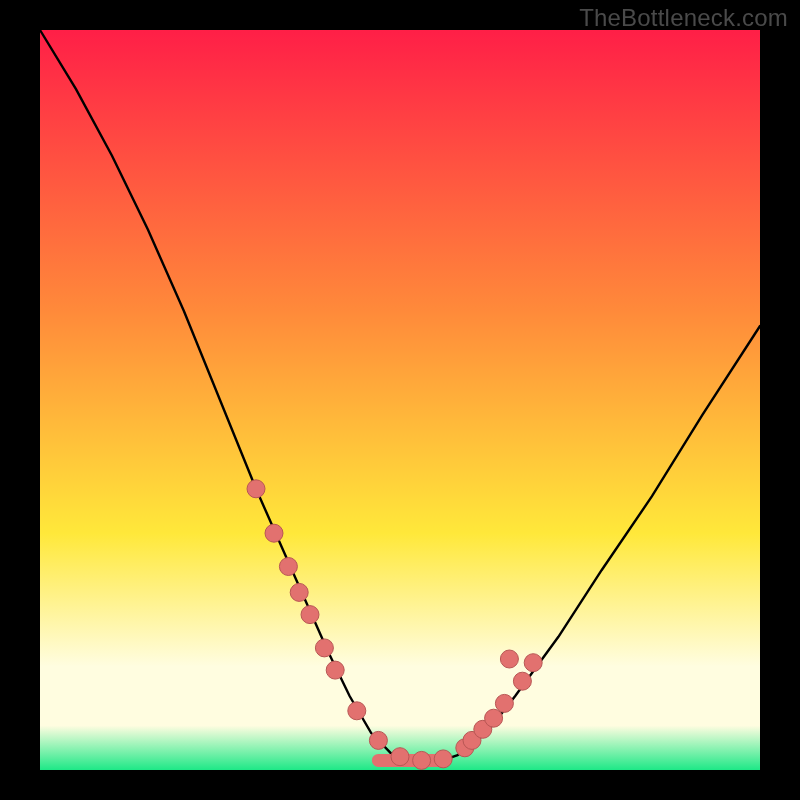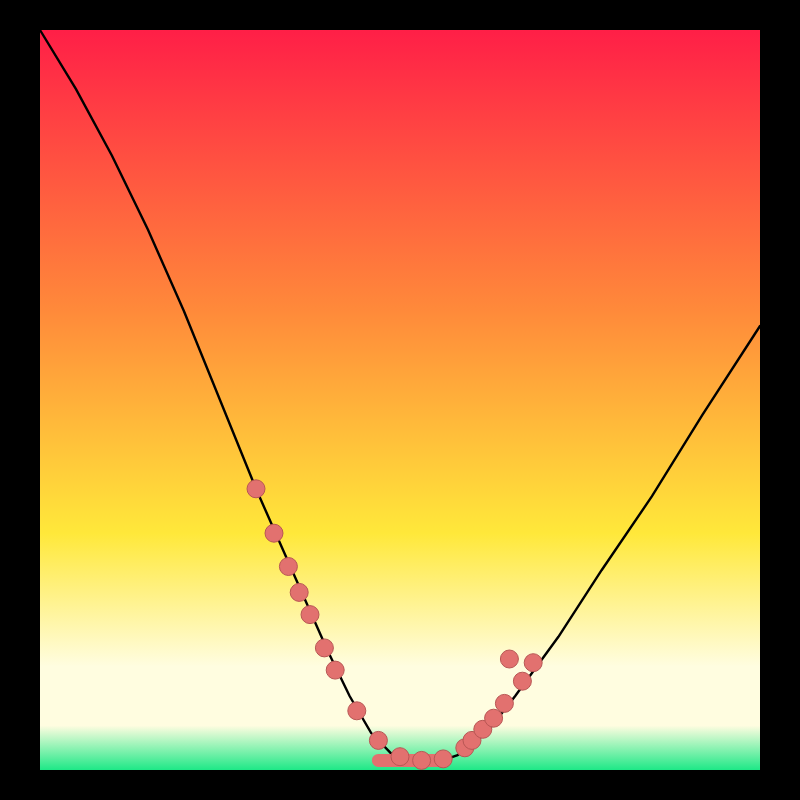--- a/index.html
+++ b/index.html
@@ -30,20 +30,21 @@
   svg {
     position: absolute;
     top: 0;
     left: 0;
   }
 </style>
 </head>
 <body>
 
 <div class="frame">
+  <div class="watermark">TheBottleneck.com</div>
 
   <svg id="chart-svg" width="800" height="800" viewBox="0 0 800 800">
     <defs>
       <linearGradient id="bg-grad" x1="0" y1="0" x2="0" y2="1">
         <stop id="g0" offset="0%" stop-color="#ff1f47"></stop>
         <stop id="g1" offset="38%" stop-color="#ff8a3a"></stop>
         <stop id="g2" offset="68%" stop-color="#ffe83a"></stop>
         <stop id="g3" offset="86%" stop-color="#fffde0"></stop>
         <stop id="g4" offset="94%" stop-color="#fffde0"></stop>
         <stop id="g5" offset="100%" stop-color="#1ee887"></stop>

